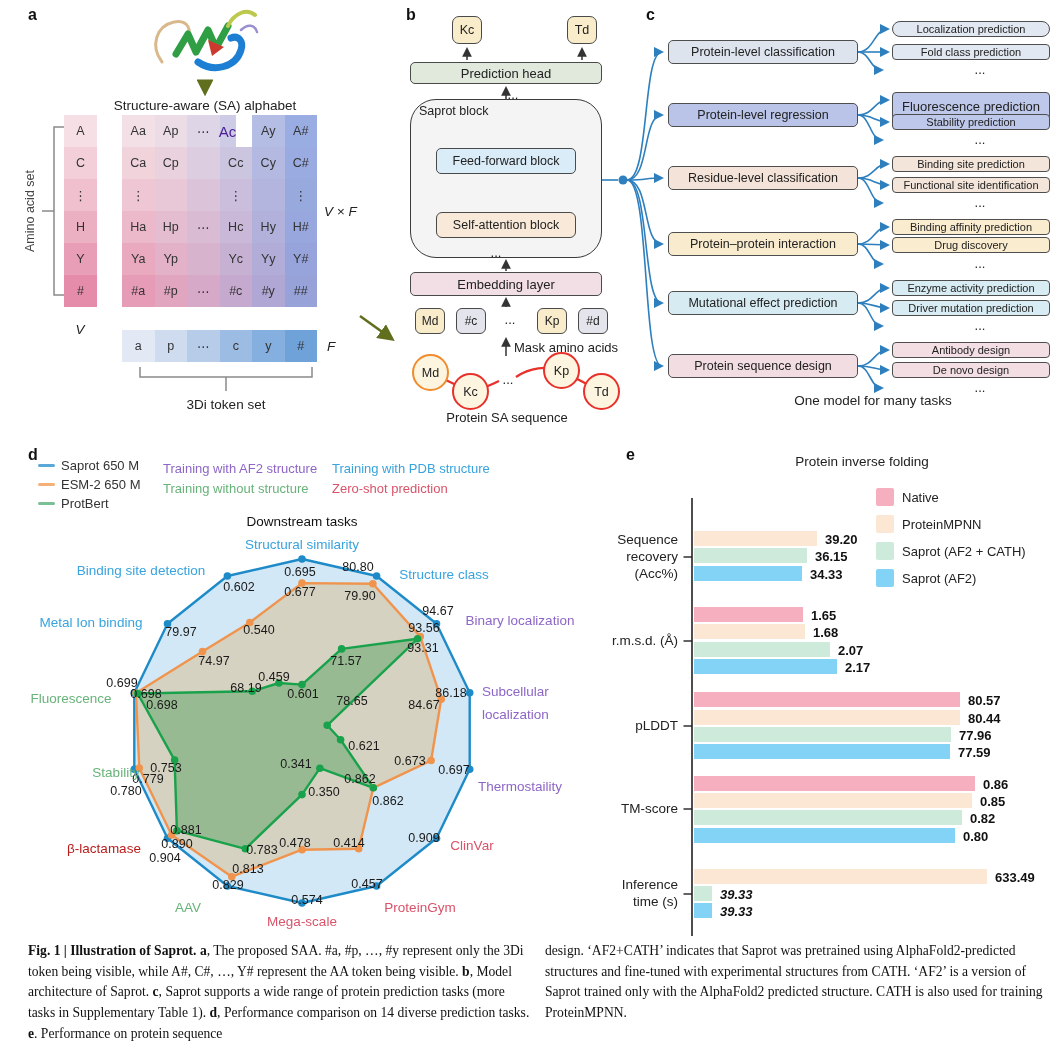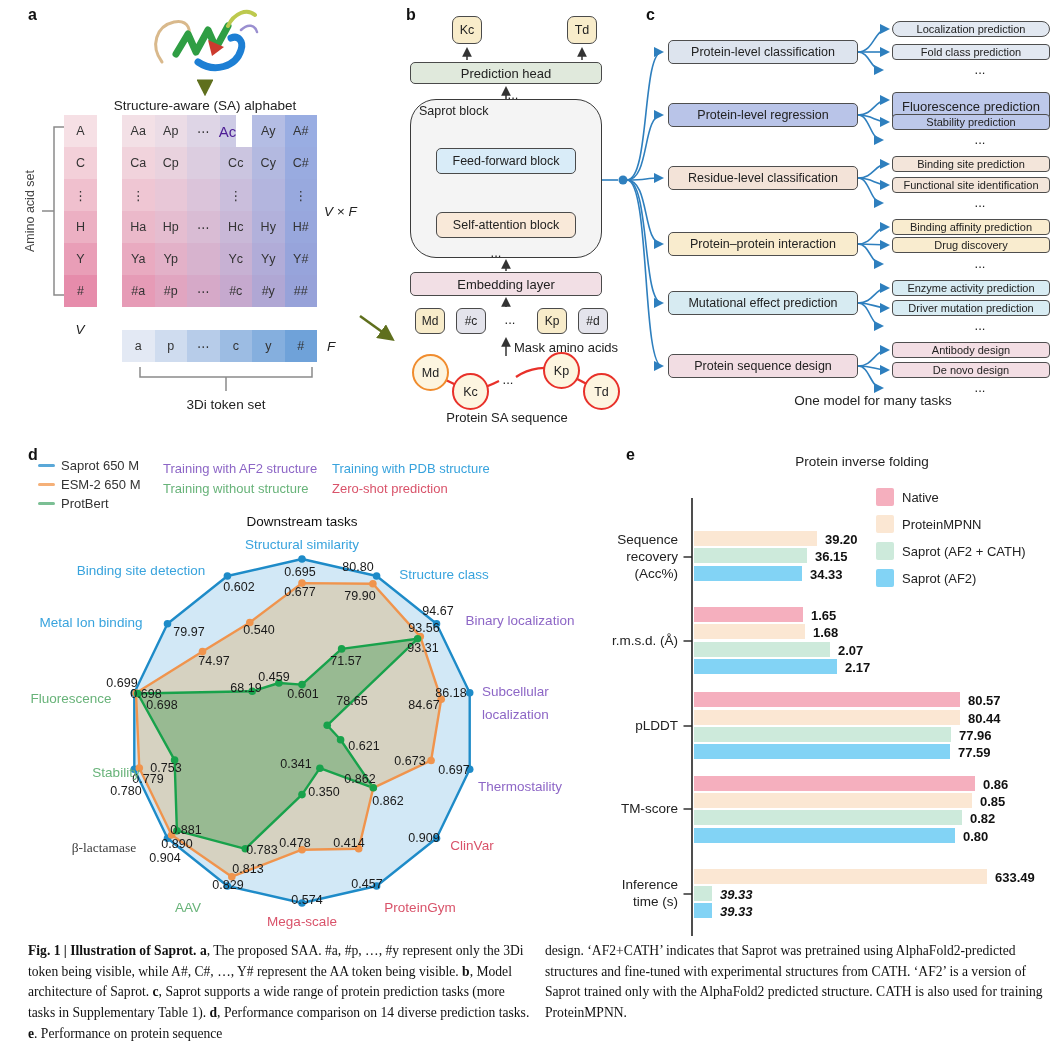--- a/index.html
+++ b/index.html
@@ -295,21 +295,21 @@
       <div style="position: absolute; left: 438px; top: 611px; transform: translate(-50%, -50%); font-size: 12.5px; color: rgb(26, 26, 26); white-space: nowrap;">94.67</div>
       <div style="position: absolute; left: 451px; top: 693px; transform: translate(-50%, -50%); font-size: 12.5px; color: rgb(26, 26, 26); white-space: nowrap;">86.18</div>
       <div style="position: absolute; left: 454px; top: 770px; transform: translate(-50%, -50%); font-size: 12.5px; color: rgb(26, 26, 26); white-space: nowrap;">0.697</div>
       <div style="position: absolute; left: 424px; top: 838px; transform: translate(-50%, -50%); font-size: 12.5px; color: rgb(26, 26, 26); white-space: nowrap;">0.909</div>
       <div style="position: absolute; left: 367px; top: 884px; transform: translate(-50%, -50%); font-size: 12.5px; color: rgb(26, 26, 26); white-space: nowrap;">0.457</div>
       <div style="position: absolute; left: 307px; top: 900px; transform: translate(-50%, -50%); font-size: 12.5px; color: rgb(26, 26, 26); white-space: nowrap;">0.574</div>
       <div style="position: absolute; left: 228px; top: 885px; transform: translate(-50%, -50%); font-size: 12.5px; color: rgb(26, 26, 26); white-space: nowrap;">0.829</div>
       <div style="position: absolute; left: 165px; top: 858px; transform: translate(-50%, -50%); font-size: 12.5px; color: rgb(26, 26, 26); white-space: nowrap;">0.904</div>
       <div style="position: absolute; left: 126px; top: 791px; transform: translate(-50%, -50%); font-size: 12.5px; color: rgb(26, 26, 26); white-space: nowrap;">0.780</div>
       <div style="position: absolute; left: 122px; top: 683px; transform: translate(-50%, -50%); font-size: 12.5px; color: rgb(26, 26, 26); white-space: nowrap;">0.699</div>
-      <div style="position: absolute; left: 181px; top: 632px; transform: translate(-50%, -50%); font-size: 12.5px; color: rgb(26, 26, 26); white-space: nowrap; margin-left: 8px;">79.97</div>
+      <div style="position: absolute; left: 181px; top: 632px; transform: translate(-50%, -50%); font-size: 12.5px; color: rgb(26, 26, 26); white-space: nowrap;">79.97</div>
       <div style="position: absolute; left: 226px; top: 587px; transform: translate(-50%, -50%); font-size: 12.5px; color: rgb(26, 26, 26); white-space: nowrap; margin-left: 13px;">0.602</div>
       <div style="position: absolute; left: 300px; top: 592px; transform: translate(-50%, -50%); font-size: 12.5px; color: rgb(26, 26, 26); white-space: nowrap;">0.677</div>
       <div style="position: absolute; left: 360px; top: 596px; transform: translate(-50%, -50%); font-size: 12.5px; color: rgb(26, 26, 26); white-space: nowrap;">79.90</div>
       <div style="position: absolute; left: 424px; top: 628px; transform: translate(-50%, -50%); font-size: 12.5px; color: rgb(26, 26, 26); white-space: nowrap;">93.56</div>
       <div style="position: absolute; left: 424px; top: 705px; transform: translate(-50%, -50%); font-size: 12.5px; color: rgb(26, 26, 26); white-space: nowrap;">84.67</div>
       <div style="position: absolute; left: 410px; top: 761px; transform: translate(-50%, -50%); font-size: 12.5px; color: rgb(26, 26, 26); white-space: nowrap;">0.673</div>
       <div style="position: absolute; left: 388px; top: 801px; transform: translate(-50%, -50%); font-size: 12.5px; color: rgb(26, 26, 26); white-space: nowrap;">0.862</div>
       <div style="position: absolute; left: 349px; top: 843px; transform: translate(-50%, -50%); font-size: 12.5px; color: rgb(26, 26, 26); white-space: nowrap;">0.414</div>
       <div style="position: absolute; left: 295px; top: 843px; transform: translate(-50%, -50%); font-size: 12.5px; color: rgb(26, 26, 26); white-space: nowrap;">0.478</div>
       <div style="position: absolute; left: 248px; top: 869px; transform: translate(-50%, -50%); font-size: 12.5px; color: rgb(26, 26, 26); white-space: nowrap;">0.813</div>
@@ -335,21 +335,21 @@
       <div style="position: absolute; left: 302px; top: 544px; transform: translate(-50%, -50%); font-size: 13.5px; color: rgb(56, 163, 221); white-space: nowrap;">Structural similarity</div>
       <div style="position: absolute; left: 444px; top: 574px; transform: translate(-50%, -50%); font-size: 13.5px; color: rgb(56, 163, 221); white-space: nowrap;">Structure class</div>
       <div style="position: absolute; left: 520px; top: 620px; transform: translate(-50%, -50%); font-size: 13.5px; color: rgb(141, 102, 198); white-space: nowrap;">Binary localization</div>
       <div style="position: absolute; left: 482px; top: 691px; transform: translateY(-50%); font-size: 13.5px; color: rgb(141, 102, 198); white-space: nowrap;">Subcellular</div>
       <div style="position: absolute; left: 482px; top: 714px; transform: translateY(-50%); font-size: 13.5px; color: rgb(141, 102, 198); white-space: nowrap;">localization</div>
       <div style="position: absolute; left: 520px; top: 786px; transform: translate(-50%, -50%); font-size: 13.5px; color: rgb(141, 102, 198); white-space: nowrap;">Thermostaility</div>
       <div style="position: absolute; left: 472px; top: 845px; transform: translate(-50%, -50%); font-size: 13.5px; color: rgb(217, 83, 106); white-space: nowrap;">ClinVar</div>
       <div style="position: absolute; left: 420px; top: 907px; transform: translate(-50%, -50%); font-size: 13.5px; color: rgb(217, 83, 106); white-space: nowrap;">ProteinGym</div>
       <div style="position: absolute; left: 302px; top: 921px; transform: translate(-50%, -50%); font-size: 13.5px; color: rgb(217, 83, 106); white-space: nowrap;">Mega-scale</div>
       <div style="position: absolute; left: 188px; top: 907px; transform: translate(-50%, -50%); font-size: 13.5px; color: rgb(104, 179, 121); white-space: nowrap;">AAV</div>
-      <div style="position: absolute; left: 104px; top: 848px; transform: translate(-50%, -50%); font-size: 13.5px; color: #404040; white-space: nowrap; font-family: Liberation Serif, serif;">β-lactamase</div>
+      <div style="position: absolute; left: 104px; top: 848px; transform: translate(-50%, -50%); font-size: 13.5px; color: #b91c1c; white-space: nowrap;">β-lactamase</div>
       <div style="position: absolute; left: 116px; top: 772px; transform: translate(-50%, -50%); font-size: 13.5px; color: rgb(104, 179, 121); white-space: nowrap;">Stability</div>
       <div style="position: absolute; left: 71px; top: 698px; transform: translate(-50%, -50%); font-size: 13.5px; color: rgb(104, 179, 121); white-space: nowrap;">Fluorescence</div>
       <div style="position: absolute; left: 91px; top: 622px; transform: translate(-50%, -50%); font-size: 13.5px; color: rgb(56, 163, 221); white-space: nowrap;">Metal Ion binding</div>
       <div style="position: absolute; left: 141px; top: 570px; transform: translate(-50%, -50%); font-size: 13.5px; color: rgb(56, 163, 221); white-space: nowrap;">Binding site detection</div>
     </section>
 
   <section id="panelE">
     <div class="abs plabel" style="left:626px;top:446px">e</div>
     <div class="abs ctr" style="left:862px;top:461px;font-size:13.5px;color:#222">Protein inverse folding</div>
   <div style="position: absolute; left: 876px; top: 488px; width: 18px; height: 18px; background: rgb(245, 175, 190); border-radius: 2px;"></div>

